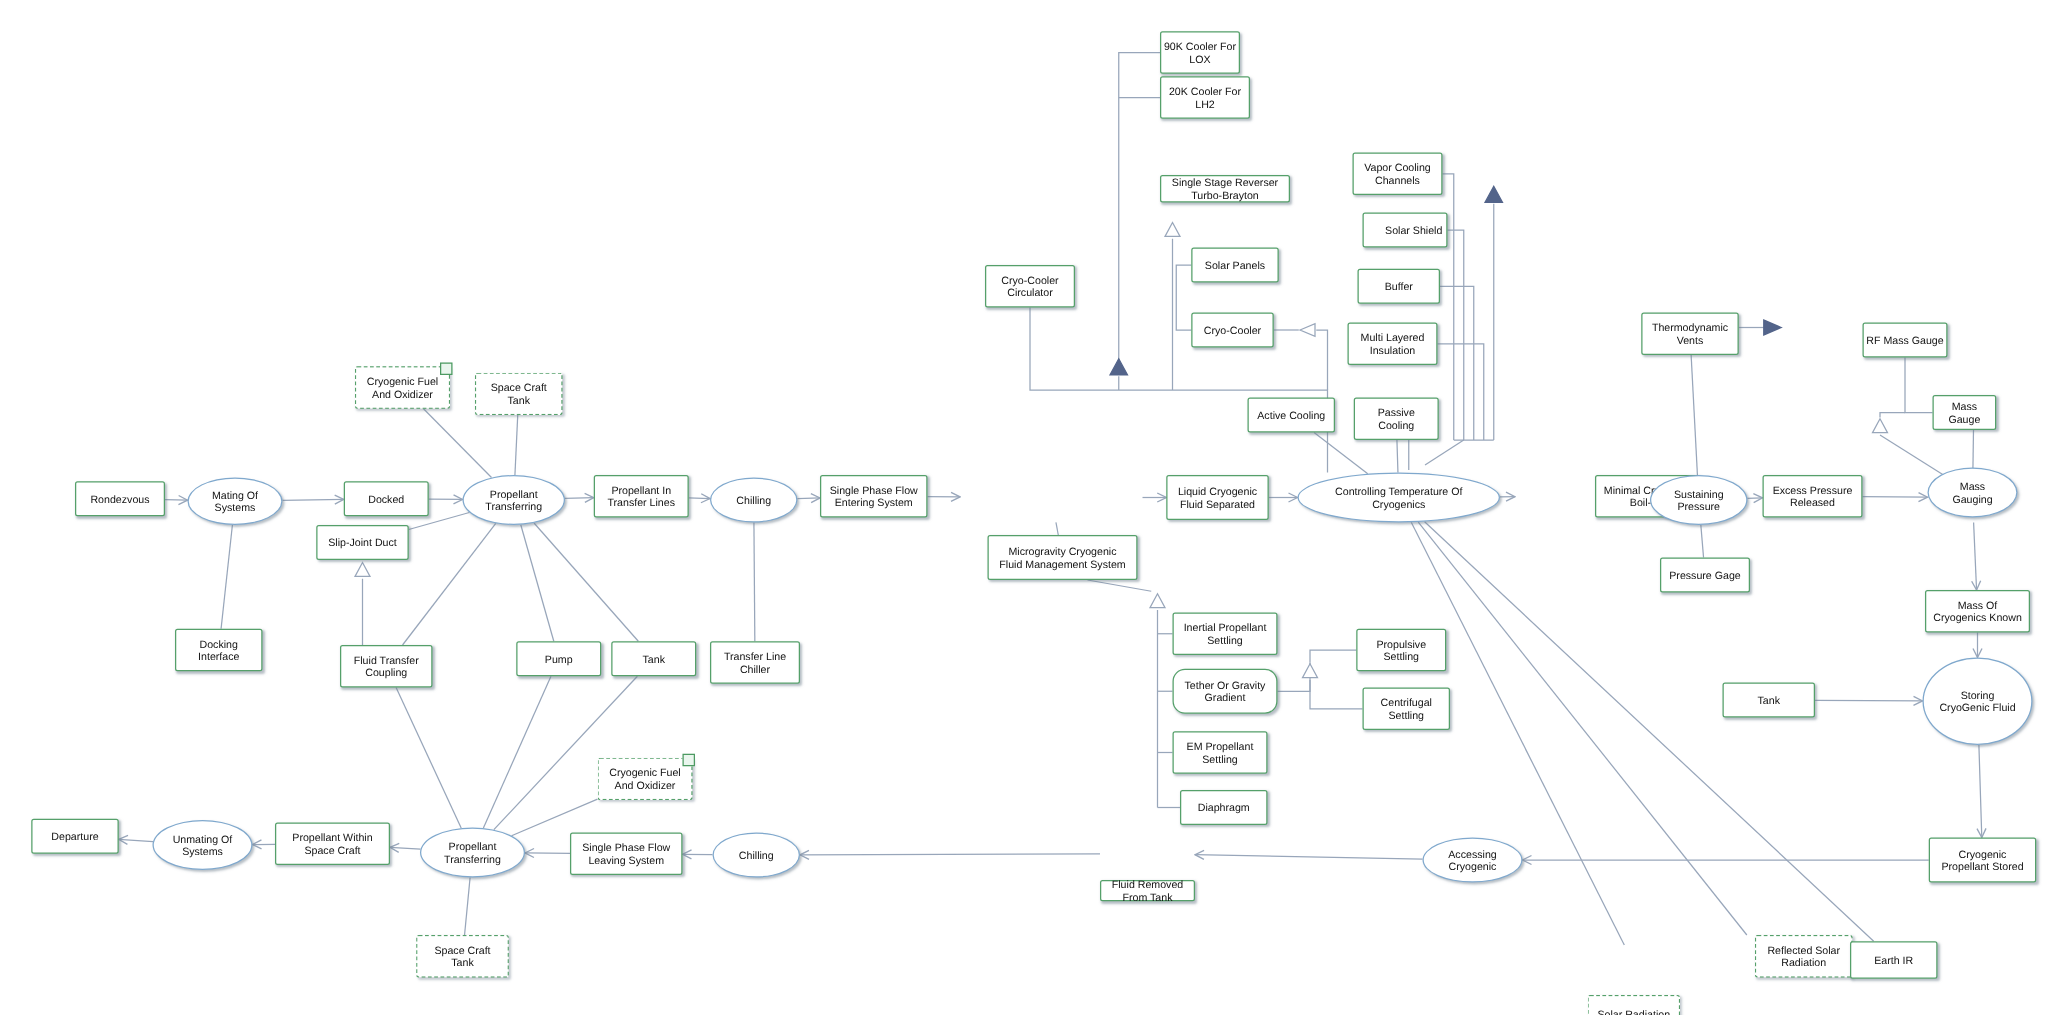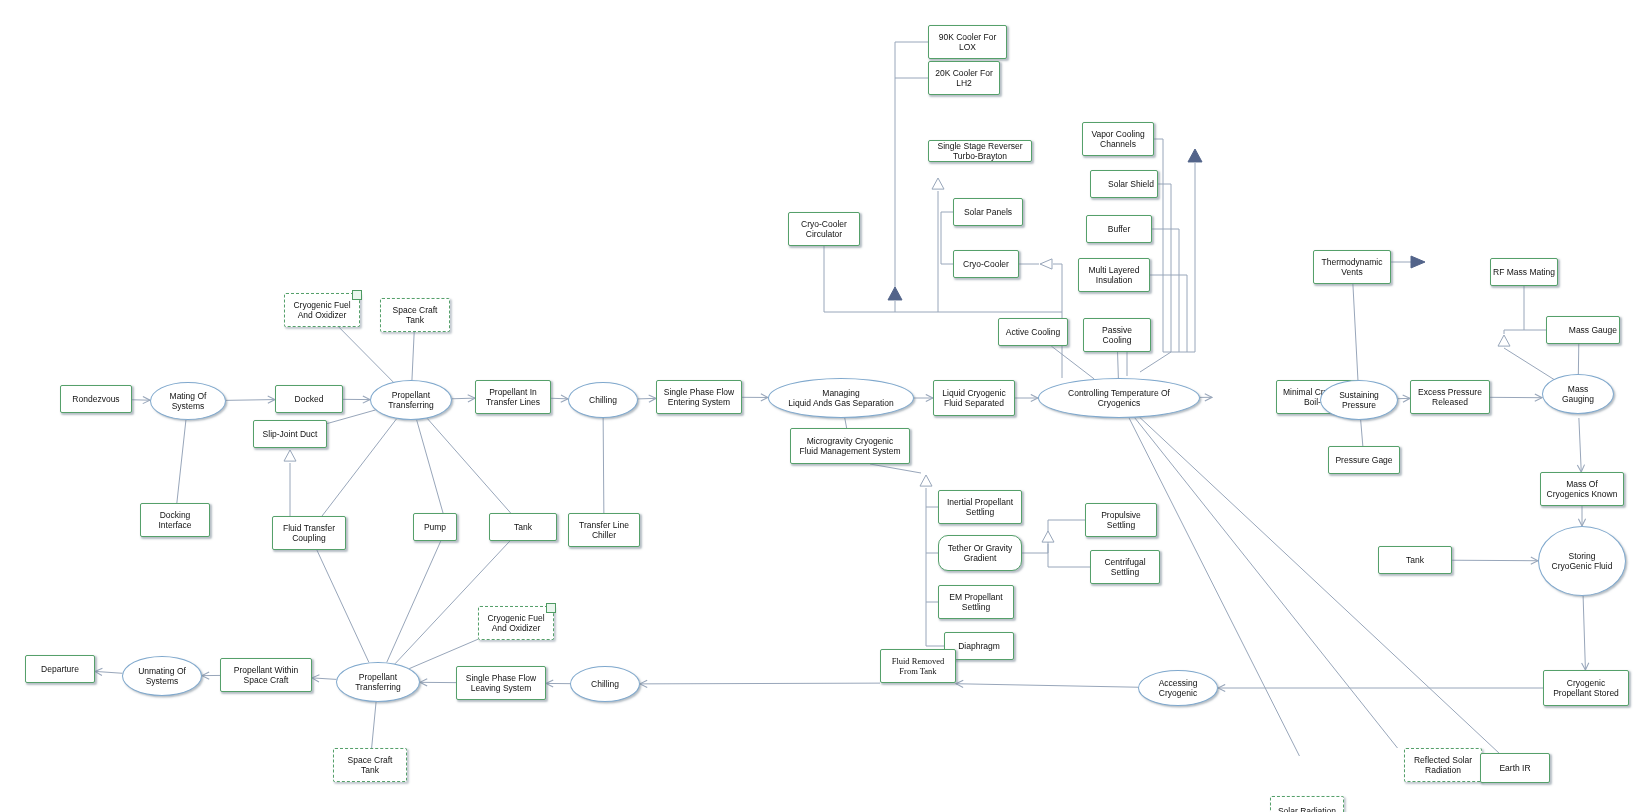--- a/index.html
+++ b/index.html
@@ -107,21 +107,21 @@
       <polygon points="1195,149 1188,161.95 1202,161.95" fill="#53648a" stroke="#53648a" stroke-width="1"></polygon>
       <polygon points="1127,338 1120,350.95 1134,350.95" fill="#53648a" stroke="#53648a" stroke-width="1"></polygon>
       <polygon points="1425,262 1411,256.05 1411,267.95" fill="#53648a" stroke="#53648a" stroke-width="1"></polygon>
       <polygon points="938,178 932,189.1 944,189.1" fill="#ffffff" stroke="#98a6ba" stroke-width="1"></polygon>
       <polygon points="1040,264 1052,258.9 1052,269.1" fill="#ffffff" stroke="#98a6ba" stroke-width="1"></polygon>
       <polygon points="926,475 920,486.1 932,486.1" fill="#ffffff" stroke="#98a6ba" stroke-width="1"></polygon>
       <polygon points="1048,531 1042,542.1 1054,542.1" fill="#ffffff" stroke="#98a6ba" stroke-width="1"></polygon>
       <polygon points="290,450 284,461.1 296,461.1" fill="#ffffff" stroke="#98a6ba" stroke-width="1"></polygon>
       <polygon points="1504,335 1498,346.1 1510,346.1" fill="#ffffff" stroke="#98a6ba" stroke-width="1"></polygon>
     </svg>
-<div class="node rect" style="left: 928px; top: 25px; width: 79px; height: 34px;">
+<div class="node rect" style="left: 928px; top: 25px; width: 64px; height: 34px;">
       <span>90K Cooler For
 LOX</span>
     </div>
     <div class="node rect" style="left: 928px; top: 61px; width: 72px; height: 34px;">
       <span>20K Cooler For
 LH2</span>
     </div>
     <div class="node rect" style="left: 928px; top: 140px; width: 104px; height: 22px;">
       <span>Single Stage Reverser
 Turbo-Brayton</span>
@@ -148,30 +148,30 @@
     </div>
     <div class="node rect" style="left: 1078px; top: 258px; width: 72px; height: 34px;">
       <span>Multi Layered
 Insulation</span>
     </div>
     <div class="node rect" style="left: 1313px; top: 250px; width: 78px; height: 34px;">
       <span>Thermodynamic
 Vents</span>
     </div>
     <div class="node rect" style="left: 1490px; top: 258px; width: 68px; height: 28px;">
-      <span>RF Mass Mating</span>
+      <span>RF Mass Gauge</span>
     </div>
     <div class="node rect" style="left: 998px; top: 318px; width: 70px; height: 28px;">
       <span>Active Cooling</span>
     </div>
     <div class="node rect" style="left: 1083px; top: 318px; width: 68px; height: 34px;">
       <span>Passive
 Cooling</span>
     </div>
-    <div class="node rect" style="left: 1546px; top: 316px; width: 74px; height: 28px; justify-content: flex-end;">
+    <div class="node rect" style="left: 1546px; top: 316px; width: 51px; height: 28px; justify-content: flex-end;">
       <span>Mass Gauge</span>
     </div>
     <div class="node rect" style="left: 60px; top: 385px; width: 72px; height: 28px;">
       <span>Rondezvous</span>
     </div>
     <div class="node ellipse" style="left: 150px; top: 382px; width: 76px; height: 38px;">
       <span>Mating Of
 Systems</span>
     </div>
     <div class="node rect" style="left: 275px; top: 385px; width: 68px; height: 28px;">
@@ -184,24 +184,20 @@
     <div class="node rect" style="left: 475px; top: 380px; width: 76px; height: 34px;">
       <span>Propellant In
 Transfer Lines</span>
     </div>
     <div class="node ellipse" style="left: 568px; top: 382px; width: 70px; height: 36px;">
       <span>Chilling</span>
     </div>
     <div class="node rect" style="left: 656px; top: 380px; width: 86px; height: 34px;">
       <span>Single Phase Flow
 Entering System</span>
-    </div>
-    <div class="node ellipse" style="left: 768px; top: 378px; width: 146px; height: 40px;">
-      <span>Managing
-Liquid Ands Gas Separation</span>
     </div>
     <div class="node rect" style="left: 933px; top: 380px; width: 82px; height: 36px;">
       <span>Liquid Cryogenic
 Fluid Separated</span>
     </div>
     <div class="node ellipse" style="left: 1038px; top: 378px; width: 162px; height: 40px;">
       <span>Controlling Temperature Of
 Cryogenics</span>
     </div>
     <div class="node rect" style="left: 1276px; top: 380px; width: 84px; height: 34px;">
@@ -233,21 +229,21 @@
       <span>Slip-Joint Duct</span>
     </div>
     <div class="node rect" style="left: 140px; top: 503px; width: 70px; height: 34px;">
       <span>Docking
 Interface</span>
     </div>
     <div class="node rect" style="left: 272px; top: 516px; width: 74px; height: 34px;">
       <span>Fluid Transfer
 Coupling</span>
     </div>
-    <div class="node rect" style="left: 413px; top: 513px; width: 44px; height: 28px;">
+    <div class="node rect" style="left: 413px; top: 513px; width: 68px; height: 28px;">
       <span>Pump</span>
     </div>
     <div class="node rect" style="left: 489px; top: 513px; width: 68px; height: 28px;">
       <span>Tank</span>
     </div>
     <div class="node rect" style="left: 568px; top: 513px; width: 72px; height: 34px;">
       <span>Transfer Line
 Chiller</span>
     </div>
     <div class="node rect" style="left: 790px; top: 428px; width: 120px; height: 36px;">
@@ -306,21 +302,21 @@
       <span>Propellant
 Transferring</span>
     </div>
     <div class="node rect" style="left: 456px; top: 666px; width: 90px; height: 34px;">
       <span>Single Phase Flow
 Leaving System</span>
     </div>
     <div class="node ellipse" style="left: 570px; top: 666px; width: 70px; height: 36px;">
       <span>Chilling</span>
     </div>
-    <div class="node rect" style="left: 880px; top: 649px; width: 76px; height: 34px; font-family: Liberation Serif, serif;">
+    <div class="node rect" style="left: 880px; top: 704px; width: 76px; height: 17px;">
       <span>Fluid Removed
 From Tank</span>
     </div>
     <div class="node ellipse" style="left: 1138px; top: 670px; width: 80px; height: 36px;">
       <span>Accessing
 Cryogenic</span>
     </div>
     <div class="node rect" style="left: 1543px; top: 670px; width: 86px; height: 36px;">
       <span>Cryogenic
 Propellant Stored</span>

